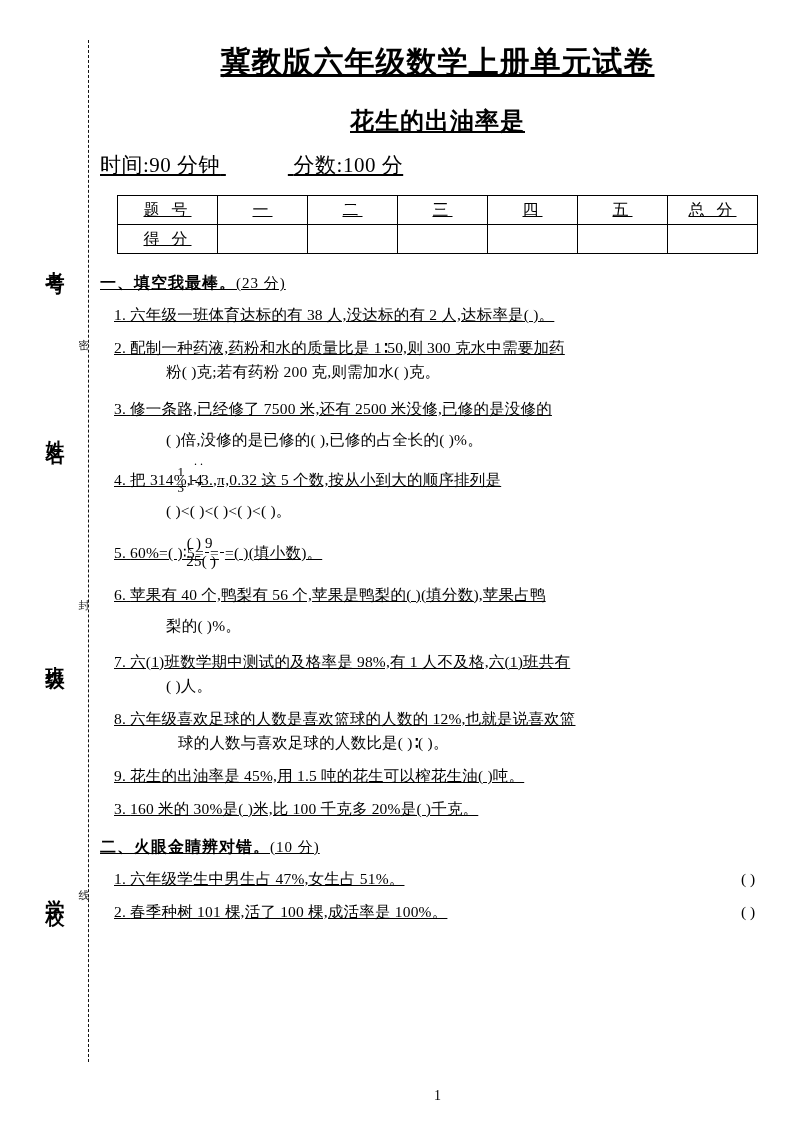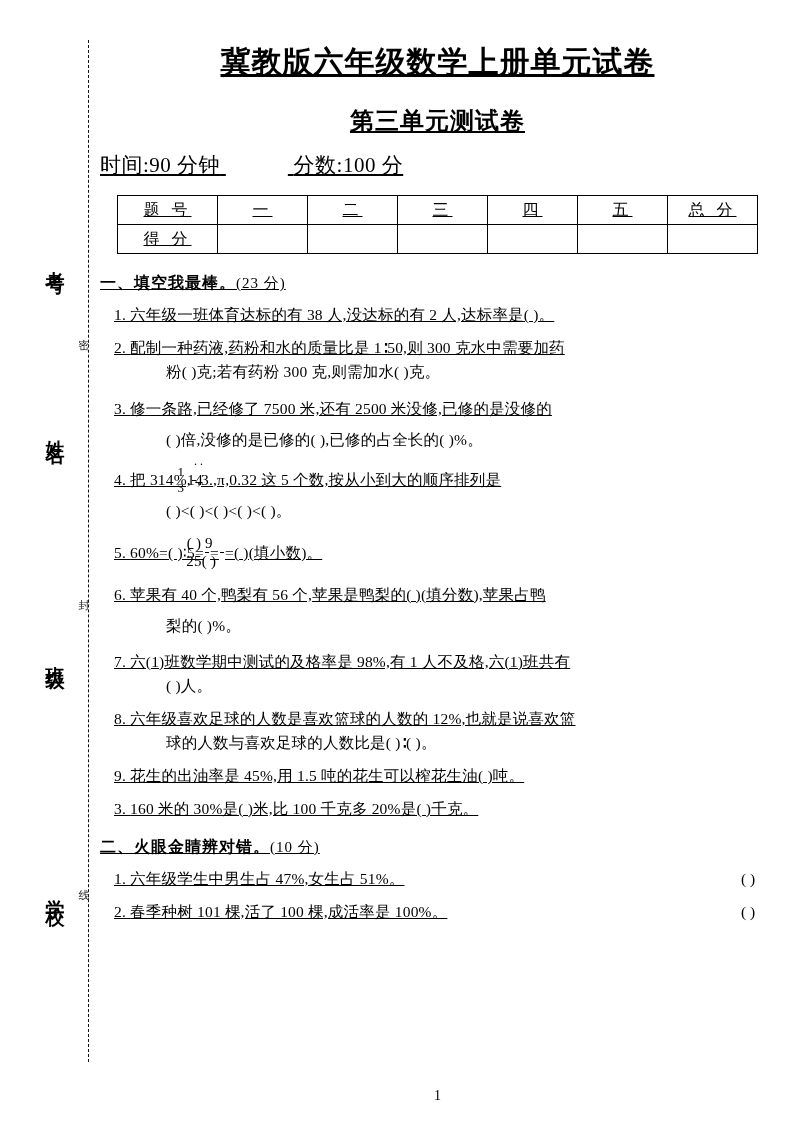--- a/index.html
+++ b/index.html
@@ -186,21 +186,21 @@
 <div class="side-label l3">班级</div>
 <div class="side-label l4">学校</div>
 
 <div class="mi-label m1">密</div>
 <div class="mi-label m2">封</div>
 <div class="mi-label m3">线</div>
 
 <div class="page">
 
   <div class="doc-title">冀教版六年级数学上册单元试卷</div>
-  <div class="sub-title">第三单元测试卷</div>
+  <div class="sub-title">花生的出油率是</div>
   <div class="meta-row">
     <span>时间:90 分钟</span>
     <span class="gap"></span>
     <span>分数:100 分</span>
   </div>
 
   <table class="score">
     <colgroup>
       <col class="c0">
         <col class="cx">
@@ -237,21 +237,21 @@
   </div>
 
   <div class="q">
     <span class="num">1.</span>
     <span>六年级一班体育达标的有 38 人,没达标的有 2 人,达标率是(      )。</span>
   </div>
 
   <div class="q">
     <span class="num">2.</span>
     <span>配制一种药液,药粉和水的质量比是 1∶50,则 300 克水中需要加药</span><br>
-    <span style="text-indent:0;display:inline-block;margin-left:26px;">粉(      )克;若有药粉 300 克,则需加水(      )克。</span>
+    <span style="text-indent:0;display:inline-block;margin-left:26px;">粉(      )克;若有药粉 200 克,则需加水(      )克。</span>
   </div>
 
   <div class="q tall">
     <span class="num">3.</span>
     <span>修一条路,已经修了 7500 米,还有 2500 米没修,已修的是没修的</span><br>
     <span style="text-indent:0;display:inline-block;margin-left:26px;text-align:right;">(      )倍,没修的是已修的(      ),已修的占全长的(      )%。</span>
   </div>
 
   <div class="q tall">
     <span class="num">4.</span>
@@ -272,21 +272,21 @@
 
   <div class="q">
     <span class="num">7.</span>
     <span>六(1)班数学期中测试的及格率是 98%,有 1 人不及格,六(1)班共有</span><br>
     <span style="text-indent:0;display:inline-block;margin-left:26px;">(      )人。</span>
   </div>
 
   <div class="q">
     <span class="num">8.</span>
     <span>六年级喜欢足球的人数是喜欢篮球的人数的 12%,也就是说喜欢篮</span><br>
-    <span style="text-indent:0;display:inline-block;margin-left:26px;">球的人数与喜欢足球的人数比是(      )∶(      )。</span>
+    <span style="text-indent:0;display:inline-block;margin-left:38px;">球的人数与喜欢足球的人数比是(      )∶(      )。</span>
   </div>
 
   <div class="q">
     <span class="num">9.</span>
     <span>花生的出油率是 45%,用 1.5 吨的花生可以榨花生油(      )吨。</span>
   </div>
 
   <div class="q">
     <span class="num">3.</span>
     <span>160 米的 30%是(      )米,比 100 千克多 20%是(      )千克。</span>

